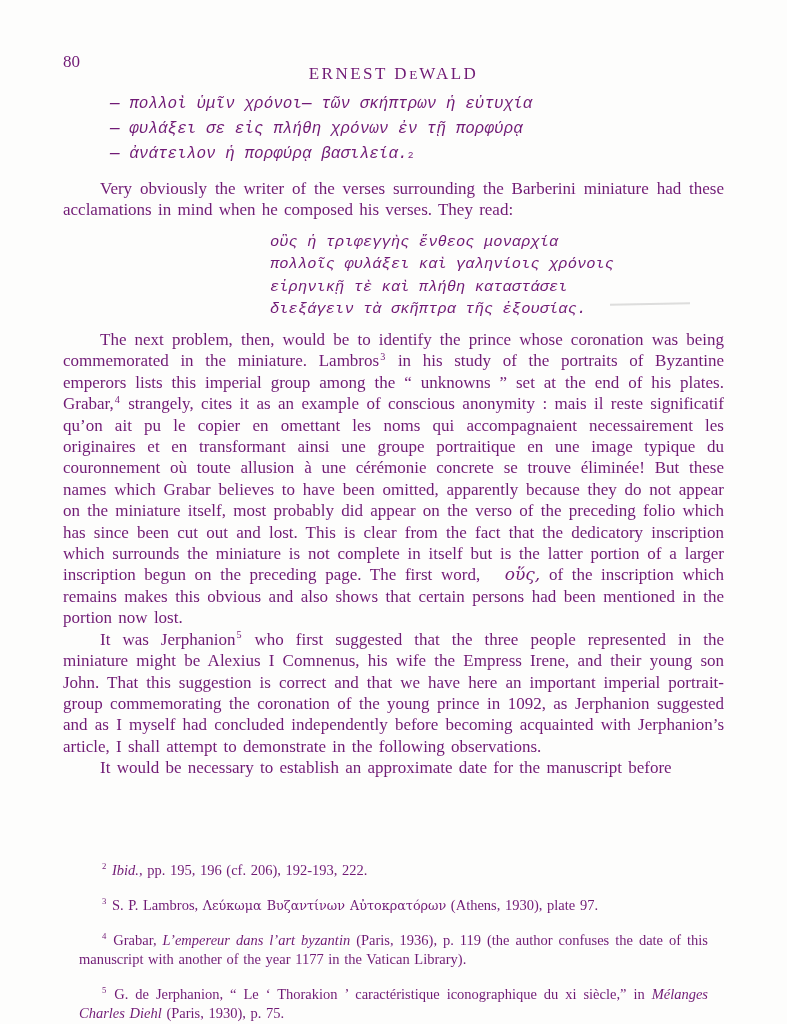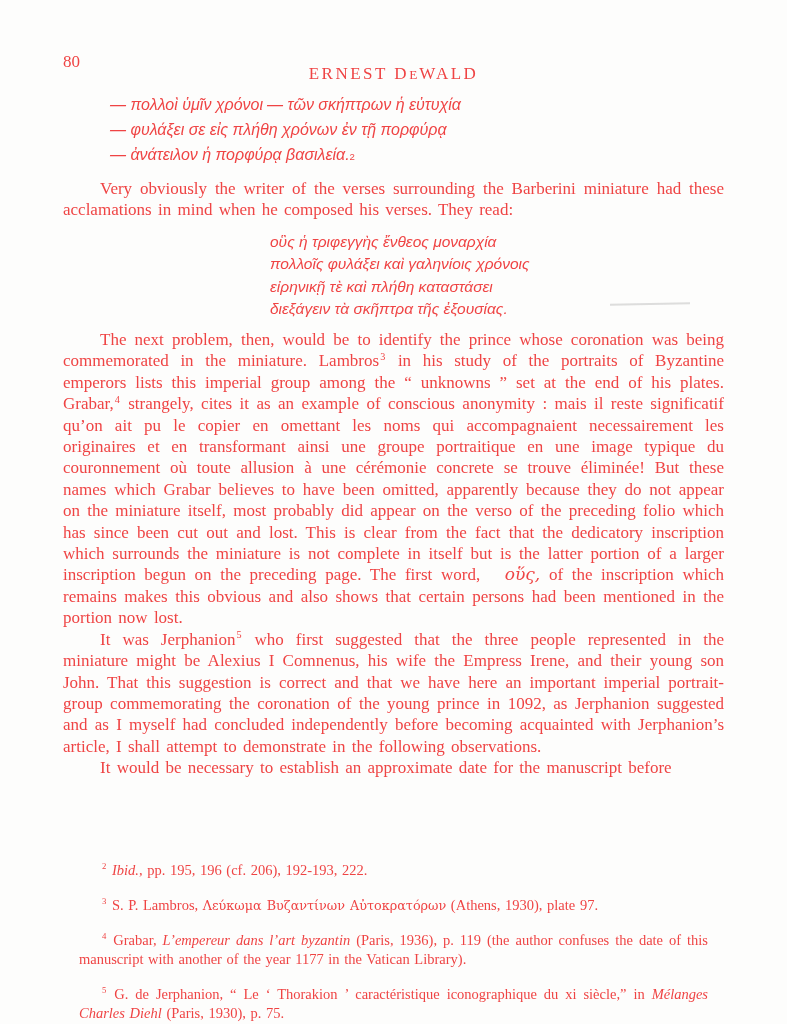--- a/index.html
+++ b/index.html
@@ -1,23 +1,23 @@
 <!DOCTYPE html>
 <html><head>
 <meta charset="utf-8">
 <style>
   html,body{margin:0;padding:0;}
   body{width:787px;height:1024px;background:#ffffff;overflow:hidden;}
-  .sheet{position:relative;width:787px;height:1024px;background:#fdfdfc;color:#ef4444;
+  .sheet{position:relative;width:787px;height:1024px;background:#fdfdfc;color:#701a75;
          font-family:"Liberation Serif", serif;}
   .pageno{position:absolute;left:63px;top:52px;font-size:17px;}
   .head{position:absolute;left:0;right:0;top:64px;text-align:center;font-size:17px;
         letter-spacing:2.5px;}
   .head .seg-sc{font-size:0.78em;letter-spacing:2px;}
-  .greek{font-family:Liberation Sans, sans-serif;font-style:italic;}
+  .greek{font-family:Liberation Mono, monospace;font-style:italic;}
   .accl{position:absolute;left:110px;top:92px;font-size:16px;line-height:25px;}
   .accl-line{display:flex;align-items:baseline;white-space:nowrap;}
   .lw1{min-width:157px;}
   .lw3{min-width:230px;}
   .accl-sup{font-size:60%;vertical-align:super;line-height:0;font-style:normal;}
   .para{text-align:justify;font-size:17px;line-height:21.4px;word-spacing:2px;margin:0;}
   .para-indent{text-indent:37px;}
   #para1{position:absolute;left:63px;top:178px;width:661px;}
   .verse{position:absolute;left:270px;top:231px;font-size:15.5px;line-height:22.4px;}
   #paragroup{position:absolute;left:63px;top:329px;width:661px;}

